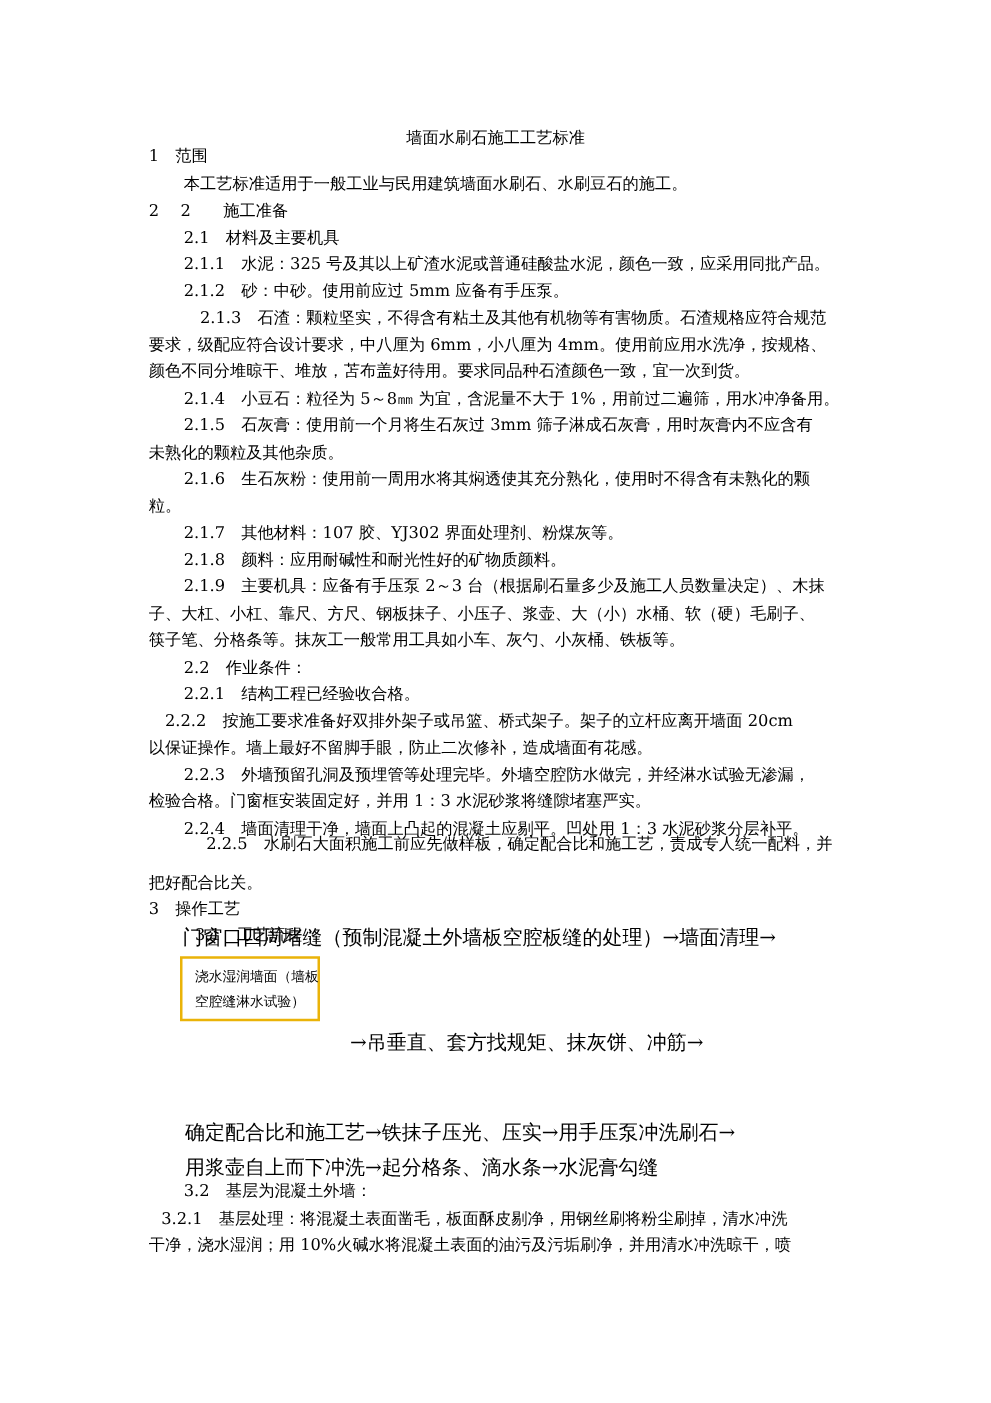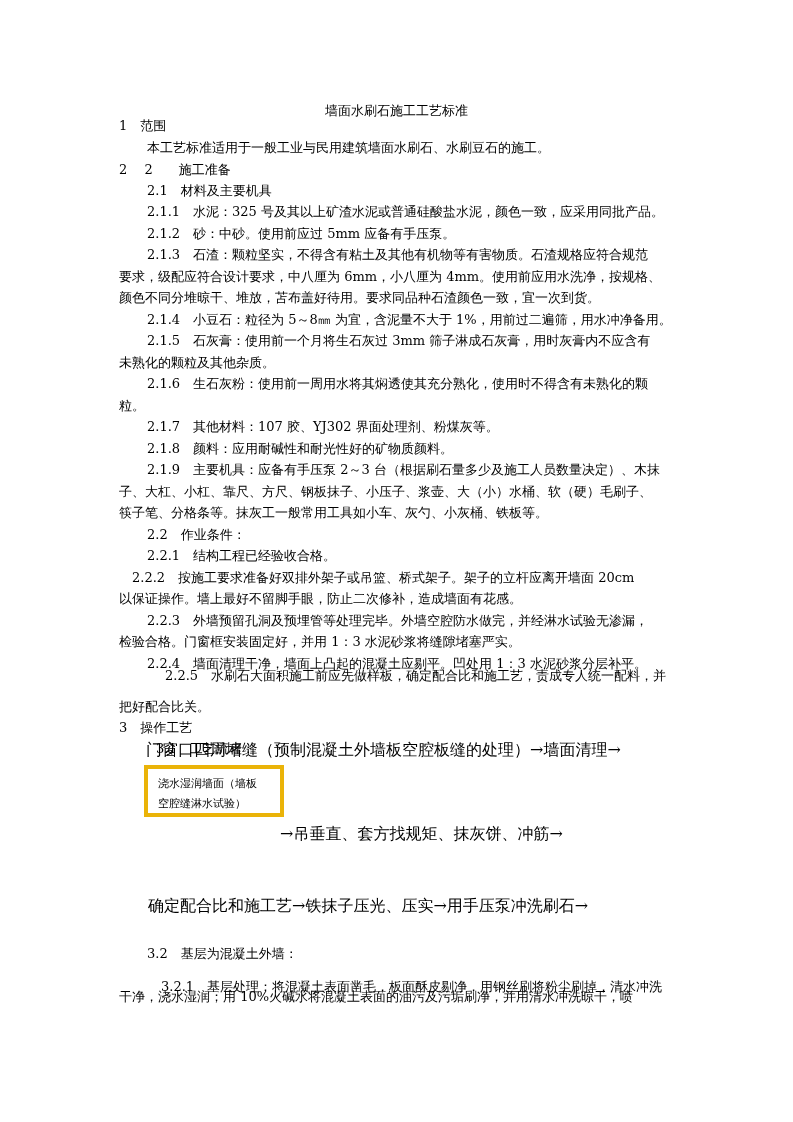--- a/index.html
+++ b/index.html
@@ -2,37 +2,37 @@
 <html><head>
 <meta charset="utf-8">
 <style>
   html, body { margin:0; padding:0; background:#ffffff; }
   body { width:793px; height:1122px; position:relative; overflow:hidden;
          font-family:"DejaVu Serif","Liberation Serif",serif; color:#000; }
   .page { position:absolute; left:0; top:0; width:793px; height:1122px; }
   .line { position:absolute; font-size:13px; line-height:16px; white-space:nowrap; }
   .title { left:0; width:793px; text-align:center; top:103px; }
   .flow { font-size:16px; }
-  .box { position:absolute; left:144px; top:765px; width:140px; height:52px;
-         border:4px solid #eab308; box-sizing:border-box; }
+  .box { position:absolute; left:144px; top:765px; width:112px; height:52px;
+         border:2px solid #eab308; box-sizing:border-box; }
   .box .bl { position:absolute; left:10px; font-size:11px; line-height:14px; white-space:nowrap; }
 </style>
 </head>
 <body>
 
 <div class="page">
   <div class="line title">墙面水刷石施工工艺标准</div>
   <div id="body-lines">
       <div class="line" style="left: 119px; top: 118px;">1　范围</div>
       <div class="line" style="left: 147px; top: 140px;">本工艺标准适用于一般工业与民用建筑墙面水刷石、水刷豆石的施工。</div>
       <div class="line" style="left: 119px; top: 162px;">2　 2　　施工准备</div>
       <div class="line" style="left: 147px; top: 183px;">2.1　材料及主要机具</div>
       <div class="line" style="left: 147px; top: 204px;">2.1.1　水泥：325 号及其以上矿渣水泥或普通硅酸盐水泥，颜色一致，应采用同批产品。</div>
       <div class="line" style="left: 147px; top: 226px;">2.1.2　砂：中砂。使用前应过 5mm 应备有手压泵。</div>
-      <div class="line" style="left: 147px; top: 247px; text-align: center;">2.1.3　石渣：颗粒坚实，不得含有粘土及其他有机物等有害物质。石渣规格应符合规范</div>
+      <div class="line" style="left: 160px; top: 247px; text-align: center;">2.1.3　石渣：颗粒坚实，不得含有粘土及其他有机物等有害物质。石渣规格应符合规范</div>
       <div class="line" style="left: 119px; top: 269px;">要求，级配应符合设计要求，中八厘为 6mm，小八厘为 4mm。使用前应用水洗净，按规格、</div>
       <div class="line" style="left: 119px; top: 290px;">颜色不同分堆晾干、堆放，苫布盖好待用。要求同品种石渣颜色一致，宜一次到货。</div>
       <div class="line" style="left: 147px; top: 312px;">2.1.4　小豆石：粒径为 5～8㎜ 为宜，含泥量不大于 1%，用前过二遍筛，用水冲净备用。</div>
       <div class="line" style="left: 147px; top: 333px;">2.1.5　石灰膏：使用前一个月将生石灰过 3mm 筛子淋成石灰膏，用时灰膏内不应含有</div>
       <div class="line" style="left: 119px; top: 355px;">未熟化的颗粒及其他杂质。</div>
       <div class="line" style="left: 147px; top: 376px;">2.1.6　生石灰粉：使用前一周用水将其焖透使其充分熟化，使用时不得含有未熟化的颗</div>
       <div class="line" style="left: 119px; top: 398px;">粒。</div>
       <div class="line" style="left: 147px; top: 419px;">2.1.7　其他材料：107 胶、YJ302 界面处理剂、粉煤灰等。</div>
       <div class="line" style="left: 147px; top: 441px;">2.1.8　颜料：应用耐碱性和耐光性好的矿物质颜料。</div>
       <div class="line" style="left: 147px; top: 462px;">2.1.9　主要机具：应备有手压泵 2～3 台（根据刷石量多少及施工人员数量决定）、木抹</div>
@@ -51,19 +51,20 @@
       <div class="line" style="left: 156px; top: 741px;">3.1　工艺流程：</div>
     </div>
 
   <div class="line flow" style="left:146px;top:742px;">门窗口四周堵缝（预制混凝土外墙板空腔板缝的处理）→墙面清理→</div>
   <div class="box">
     <div class="bl" style="top:8px;">浇水湿润墙面（墙板</div>
     <div class="bl" style="top:28px;">空腔缝淋水试验）</div>
   </div>
   <div class="line flow" style="left:280px;top:826px;">→吊垂直、套方找规矩、抹灰饼、冲筋→</div>
   <div class="line flow" style="left:148px;top:898px;">确定配合比和施工艺→铁抹子压光、压实→用手压泵冲洗刷石→</div>
+  <div class="line flow" style="left:148px;top:926px;">用浆壶自上而下冲洗→起分格条、滴水条→水泥膏勾缝</div>
 
   <div id="tail-lines">
       <div class="line" style="left: 147px; top: 946px;">3.2　基层为混凝土外墙：</div>
-      <div class="line" style="left: 161px; top: 968px; margin-top: 11px;">3.2.1　基层处理：将混凝土表面凿毛，板面酥皮剔净，用钢丝刷将粉尘刷掉，清水冲洗</div>
+      <div class="line" style="left: 129px; top: 968px;">3.2.1　基层处理：将混凝土表面凿毛，板面酥皮剔净，用钢丝刷将粉尘刷掉，清水冲洗</div>
       <div class="line" style="left: 119px; top: 989px;">干净，浇水湿润；用 10%火碱水将混凝土表面的油污及污垢刷净，并用清水冲洗晾干，喷</div>
     </div>
 </div>
 
 </body></html>

